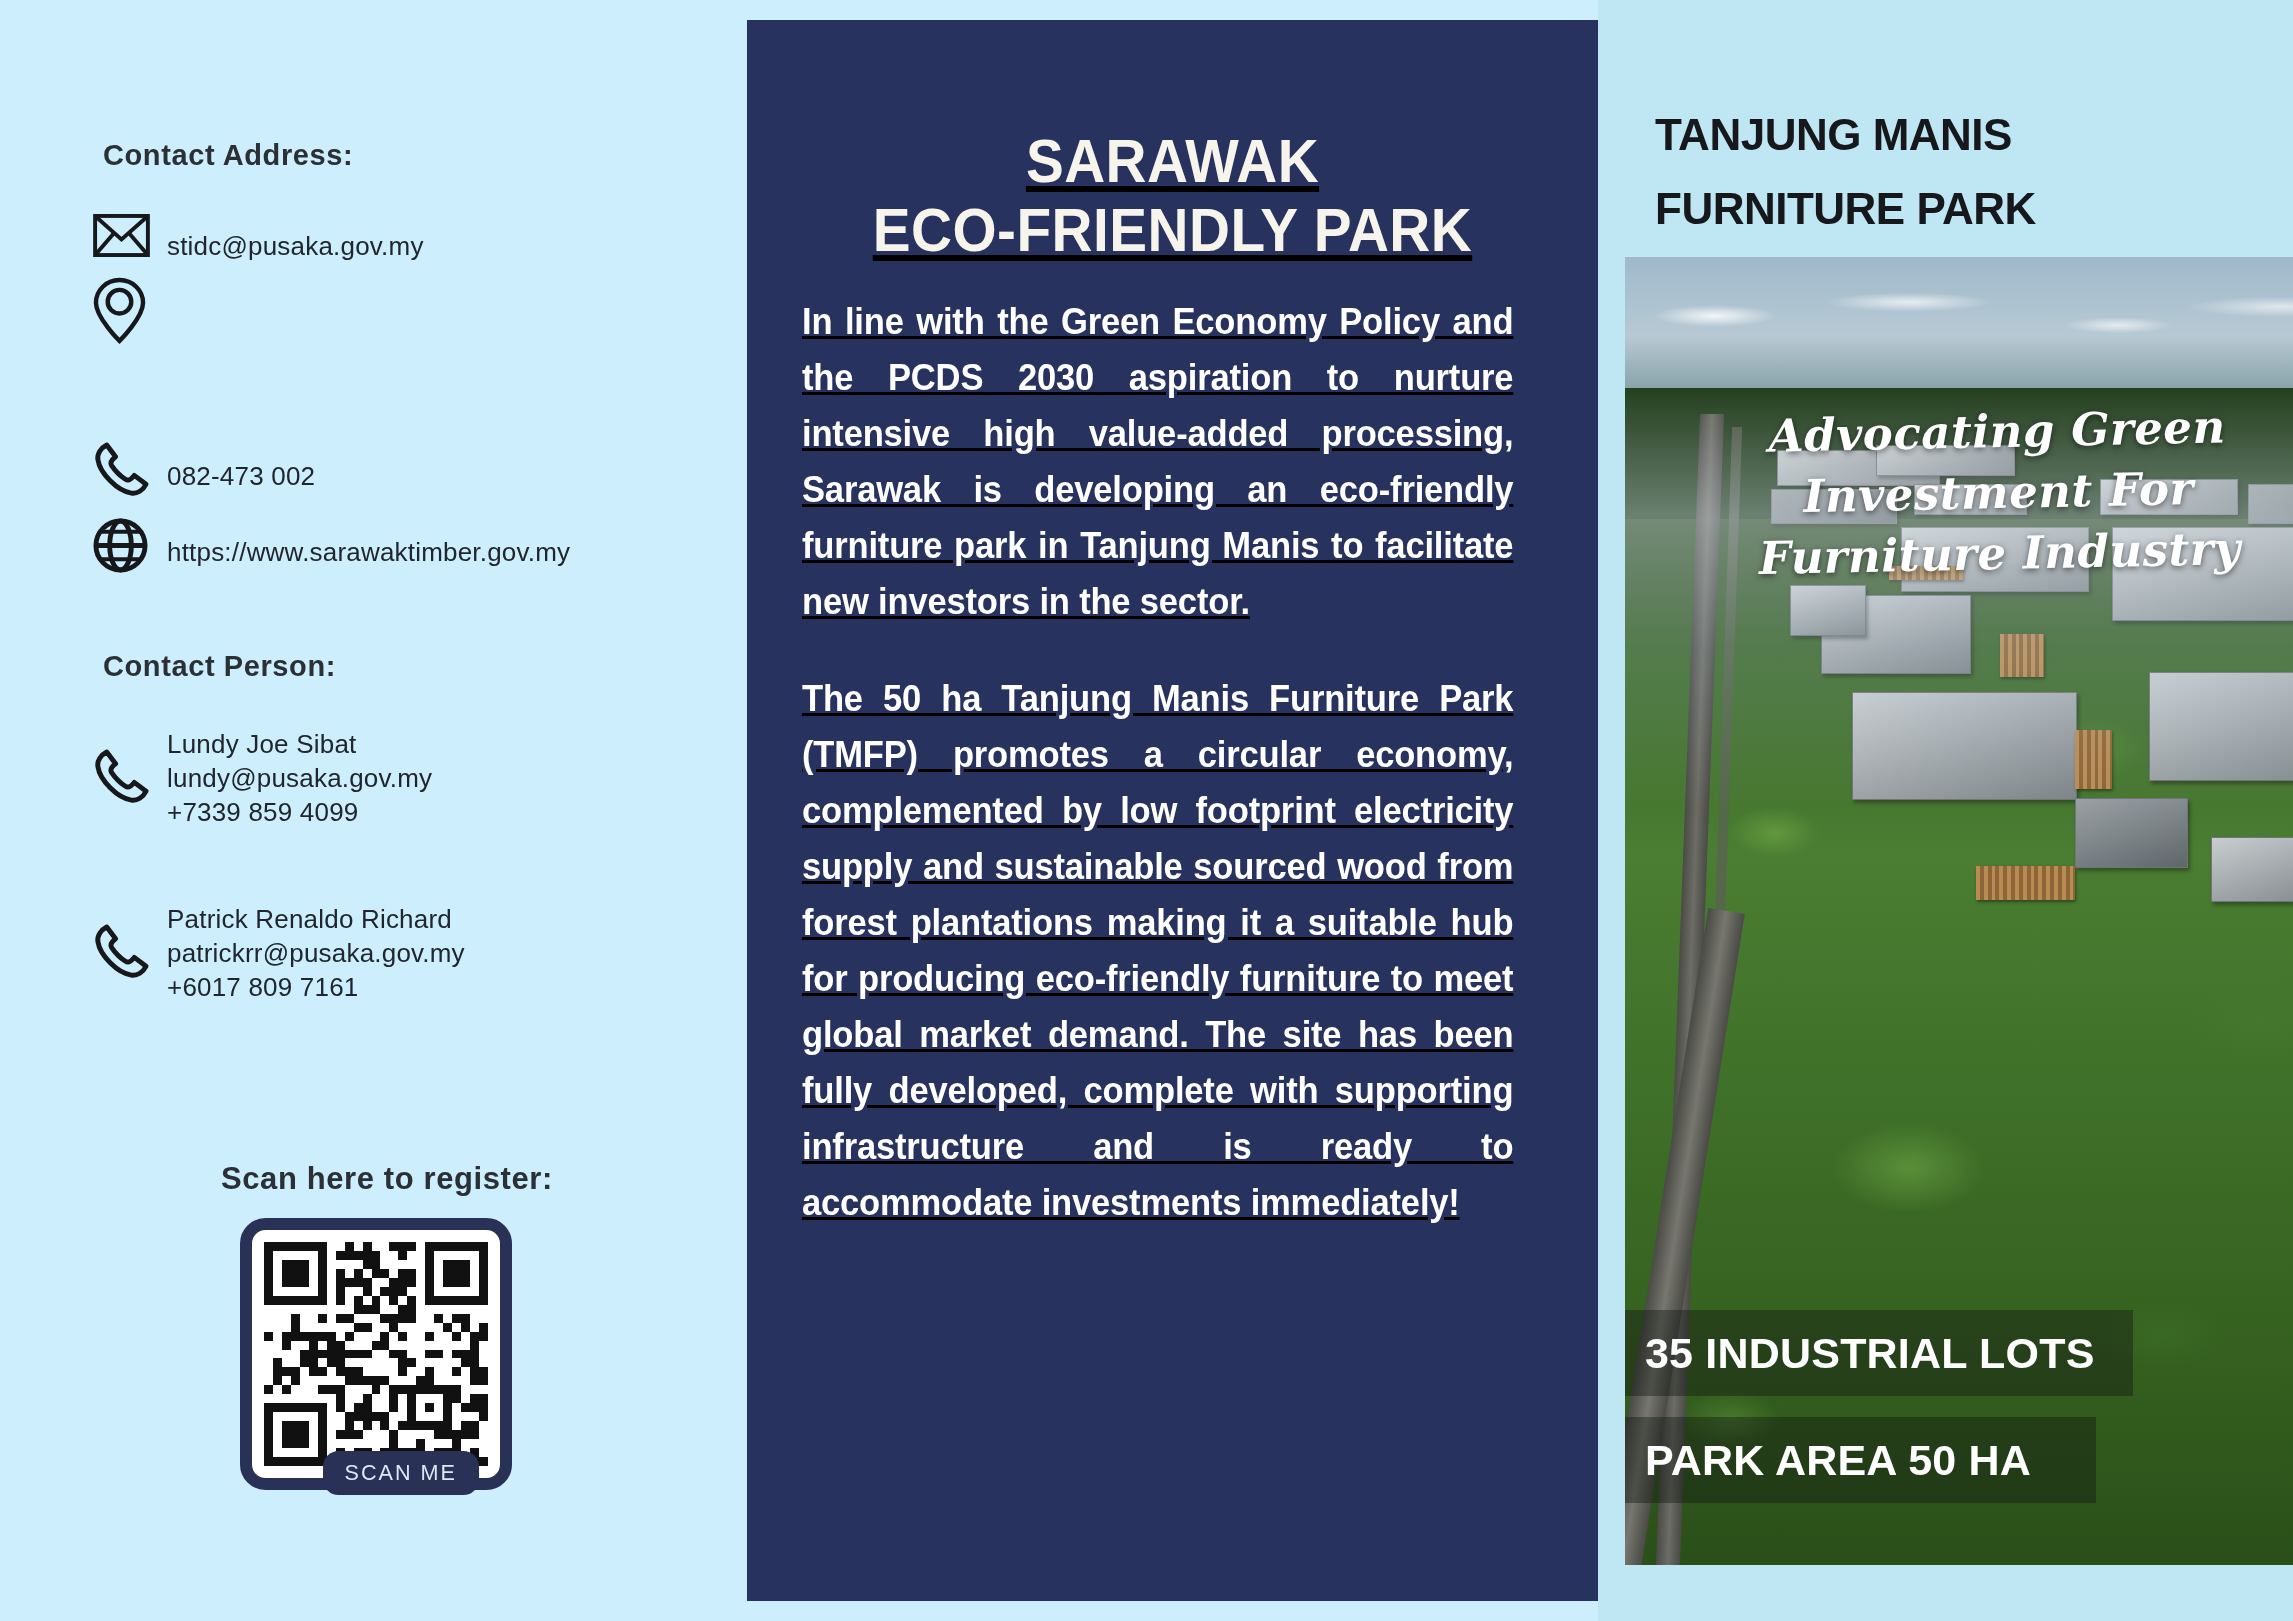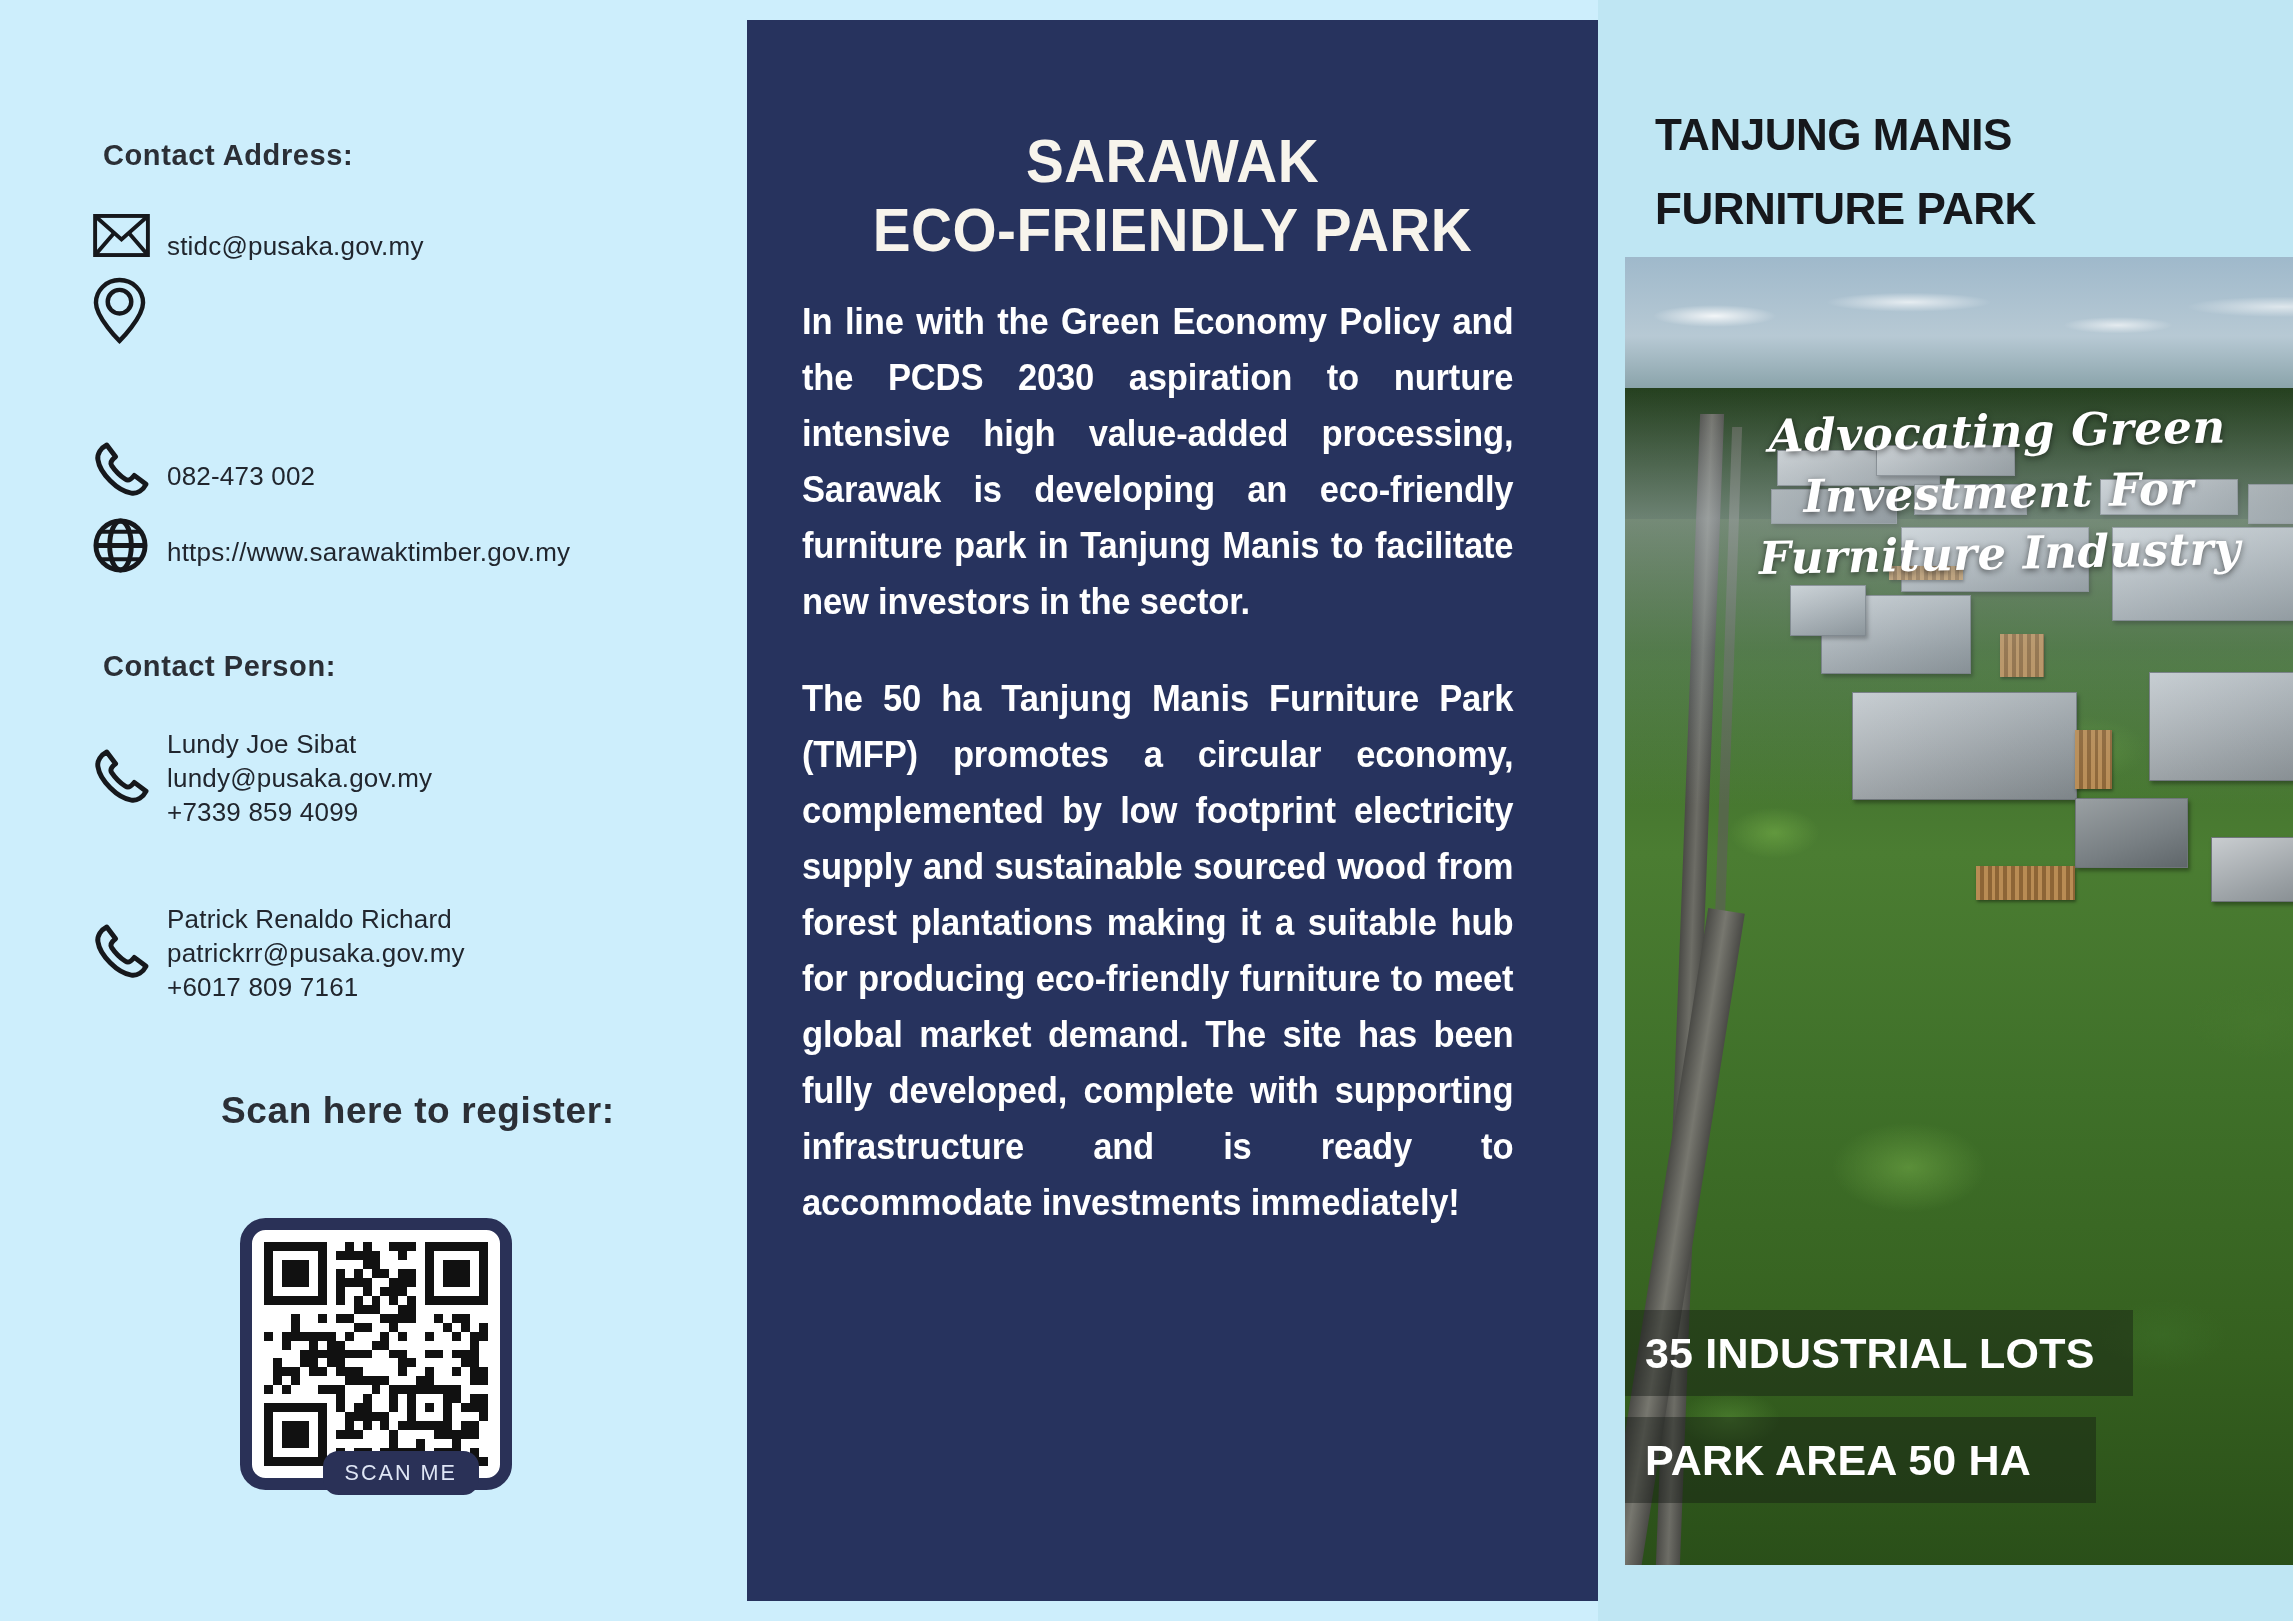--- a/index.html
+++ b/index.html
@@ -21,21 +21,21 @@
     padding:0;
   }
   .heading{
     font-weight:bold;
     font-size:29px;
     color:#2b2f36;
     letter-spacing:0.6px;
   }
   .contact-address-title{position:absolute;left:103px;top:139px;}
   .contact-person-title{position:absolute;left:103px;top:650px;}
-  .scan-title{position:absolute;left:221px;top:1090px;font-size:37px;}
+  .scan-title{position:absolute;left:221px;top:1161px;font-size:31px;}
 
   .row{position:absolute;display:flex;align-items:center;}
   .row .ico{
     flex:0 0 74px;width:74px;height:59px;
     display:flex;align-items:flex-start;justify-content:flex-start;
   }
   .row .txt{
     font-size:26px;line-height:36px;color:#21262e;
     font-family:"Liberation Sans", sans-serif;
     letter-spacing:0.2px;
@@ -86,20 +86,21 @@
   
   .panel-center{
     position:relative;
     flex:0 0 851px;
     width:851px;
     margin-top:19.6px;
     margin-bottom:19.6px;
     background:#27335e;
     box-sizing:border-box;
     padding:67px 55px 0 55px;
+    text-decoration:underline;
   }
   .center-title{
     color:#f7f4ec;
     font-weight:bold;
     font-size:61px;
     line-height:69px;
     text-align:center;
     letter-spacing:0.5px;
     transform:scaleX(0.93);
     font-family:"Liberation Sans", sans-serif;

